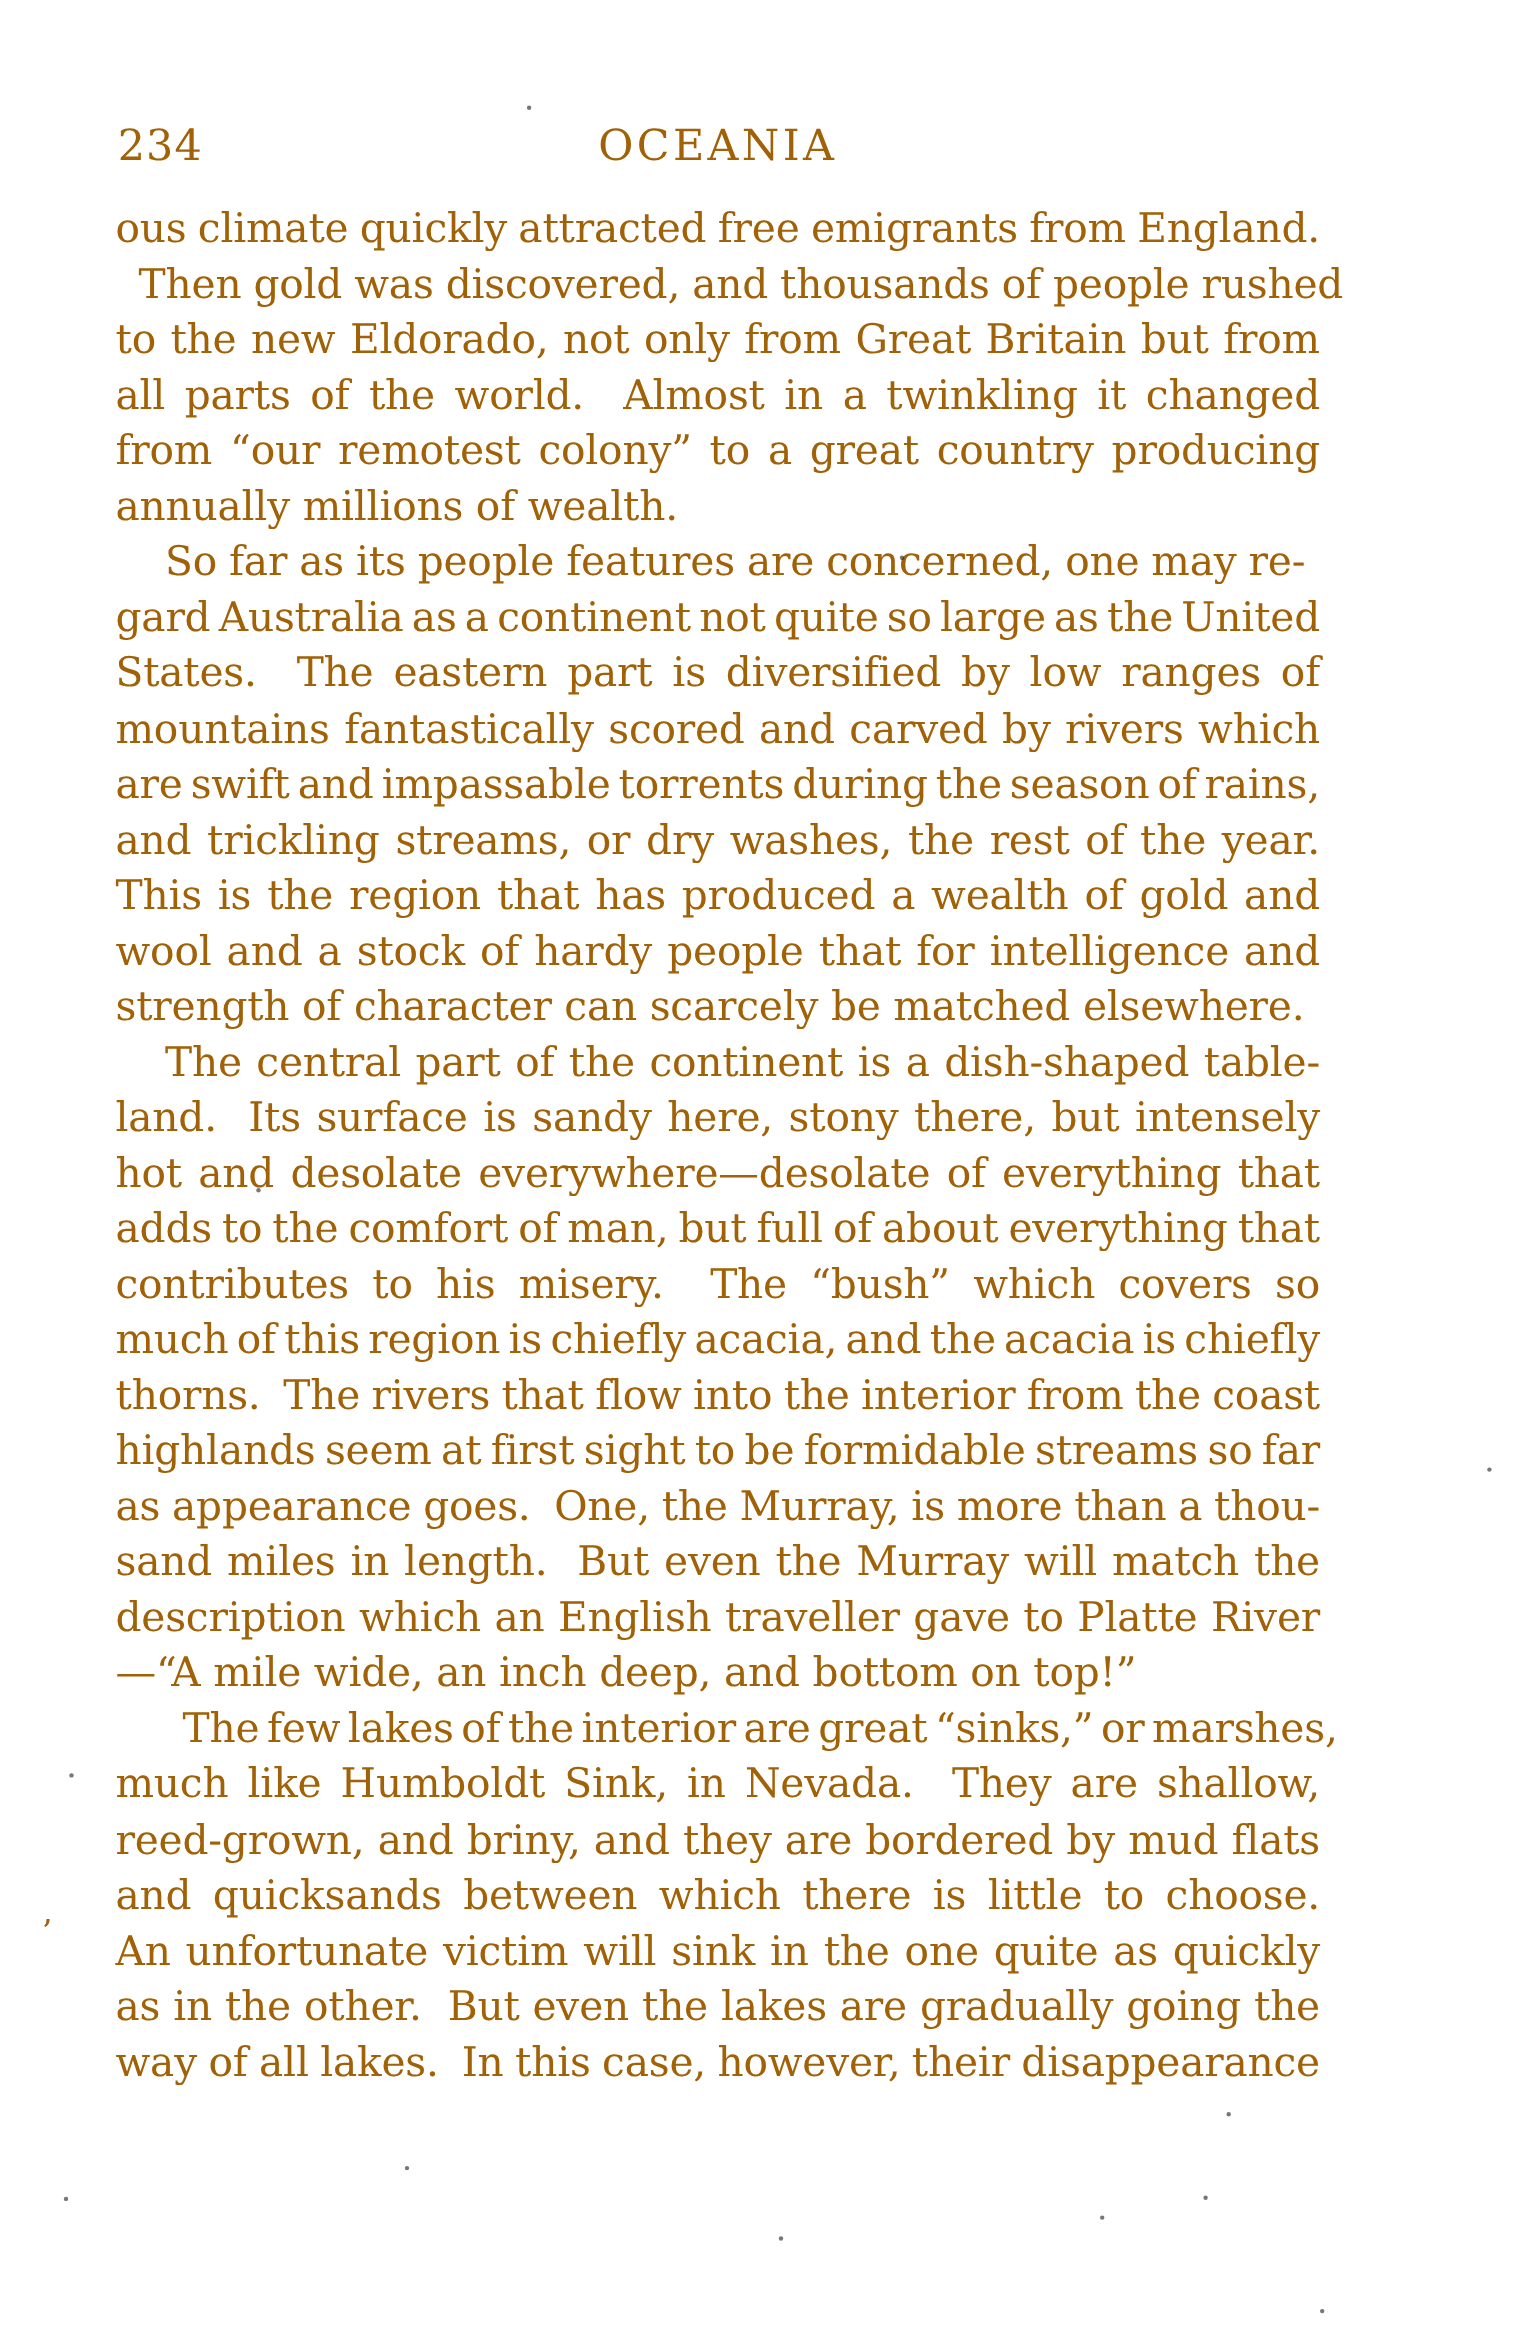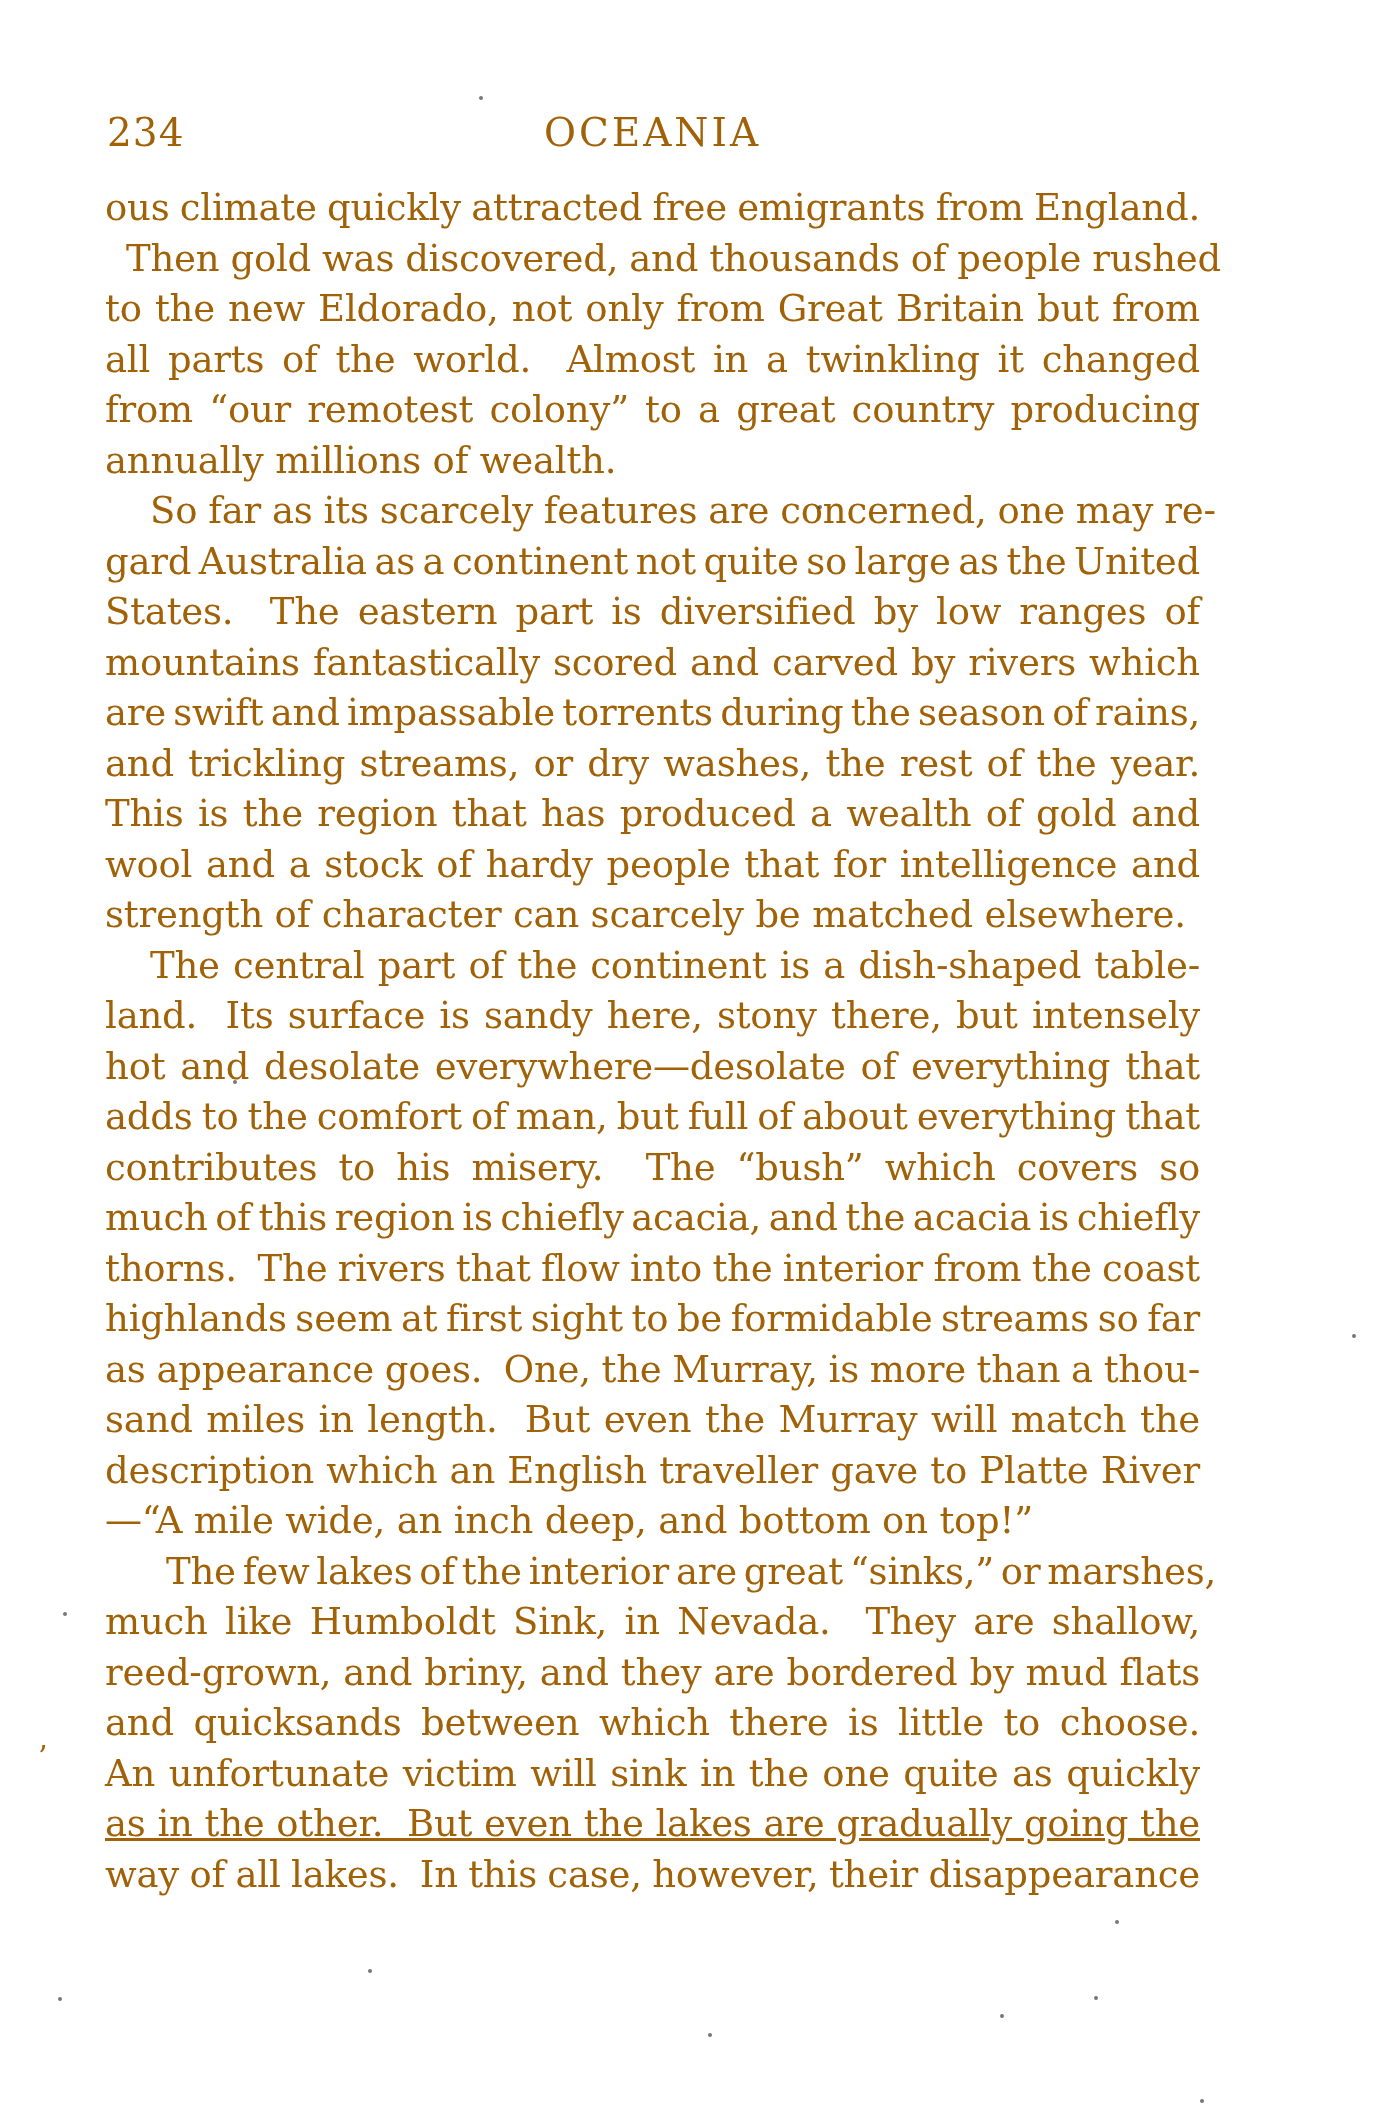--- a/index.html
+++ b/index.html
@@ -80,21 +80,21 @@
     <span class="running-head">OCEANIA</span>
   </div>
 
   <div class="body-text">
       <div class="line just"><span style="word-spacing: -1.22991px;">ous climate quickly attracted free emigrants from England.</span></div>
       <div class="line just"><span style="word-spacing: -0.59375px; margin-left: 21px;">Then gold was discovered, and thousands of people rushed</span></div>
       <div class="line just"><span style="word-spacing: 1.63125px;">to the new Eldorado, not only from Great Britain but from</span></div>
       <div class="line just"><span style="word-spacing: 6.25568px;">all parts of the world.  Almost in a twinkling it changed</span></div>
       <div class="line just"><span style="word-spacing: 4.67188px;">from “our remotest colony” to a great country producing</span></div>
       <div class="line"><span style="word-spacing: 0px;">annually millions of wealth.</span></div>
-      <div class="line indent just"><span style="word-spacing: -0.590625px;">So far as its scarcely features are concerned, one may re-</span></div>
+      <div class="line indent just"><span style="word-spacing: -0.590625px;">So far as its people features are concerned, one may re-</span></div>
       <div class="line just"><span style="word-spacing: -4.04403px;">gard Australia as a continent not quite so large as the United</span></div>
       <div class="line just"><span style="word-spacing: 6.58281px;">States.  The eastern part is diversified by low ranges of</span></div>
       <div class="line just"><span style="word-spacing: 1.52455px;">mountains fantastically scored and carved by rivers which</span></div>
       <div class="line just"><span style="word-spacing: -4.27257px;">are swift and impassable torrents during the season of rains,</span></div>
       <div class="line just"><span style="word-spacing: 2.72812px;">and trickling streams, or dry washes, the rest of the year.</span></div>
       <div class="line just"><span style="word-spacing: 2.89631px;">This is the region that has produced a wealth of gold and</span></div>
       <div class="line just"><span style="word-spacing: 2.17969px;">wool and a stock of hardy people that for intelligence and</span></div>
       <div class="line"><span style="word-spacing: 0px;">strength of character can scarcely be matched elsewhere.</span></div>
       <div class="line indent just"><span style="word-spacing: 1.63542px;">The central part of the continent is a dish-shaped table-</span></div>
       <div class="line just"><span style="word-spacing: 2.64375px;">land.  Its surface is sandy here, stony there, but intensely</span></div>
@@ -106,21 +106,21 @@
       <div class="line just"><span style="word-spacing: -2.97969px;">highlands seem at first sight to be formidable streams so far</span></div>
       <div class="line just"><span style="word-spacing: -0.822443px;">as appearance goes.  One, the Murray, is more than a thou-</span></div>
       <div class="line just"><span style="word-spacing: 2.00568px;">sand miles in length.  But even the Murray will match the</span></div>
       <div class="line just"><span style="word-spacing: 0.707031px;">description which an English traveller gave to Platte River</span></div>
       <div class="line"><span style="word-spacing: 0px;">—“A mile wide, an inch deep, and bottom on top!”</span></div>
       <div class="line indent just"><span style="word-spacing: -4.67031px; margin-left: 16px;">The few lakes of the interior are great “sinks,” or marshes,</span></div>
       <div class="line just"><span style="word-spacing: 5.84028px;">much like Humboldt Sink, in Nevada.  They are shallow,</span></div>
       <div class="line just"><span style="word-spacing: 0.418403px;">reed-grown, and briny, and they are bordered by mud flats</span></div>
       <div class="line just"><span style="word-spacing: 7.95312px;">and quicksands between which there is little to choose.</span></div>
       <div class="line just"><span style="word-spacing: 1.98281px;">An unfortunate victim will sink in the one quite as quickly</span></div>
-      <div class="line just"><span style="word-spacing: 0.247396px; text-decoration: underline;">as in the other.  But even the lakes are gradually going the</span></div>
+      <div class="line just"><span style="word-spacing: 0.247396px;">as in the other.  But even the lakes are gradually going the</span></div>
       <div class="line just"><span style="word-spacing: -1.11563px;">way of all lakes.  In this case, however, their disappearance</span></div>
     </div>
 
   <span class="margin-mark">’</span>
 
   <div id="specks">
       <span class="speck" style="left: 479px; top: 96px;"></span>
       <span class="speck" style="left: 818px; top: 505px;"></span>
       <span class="speck" style="left: 233px; top: 1080px;"></span>
       <span class="speck" style="left: 63px; top: 1612px;"></span>

